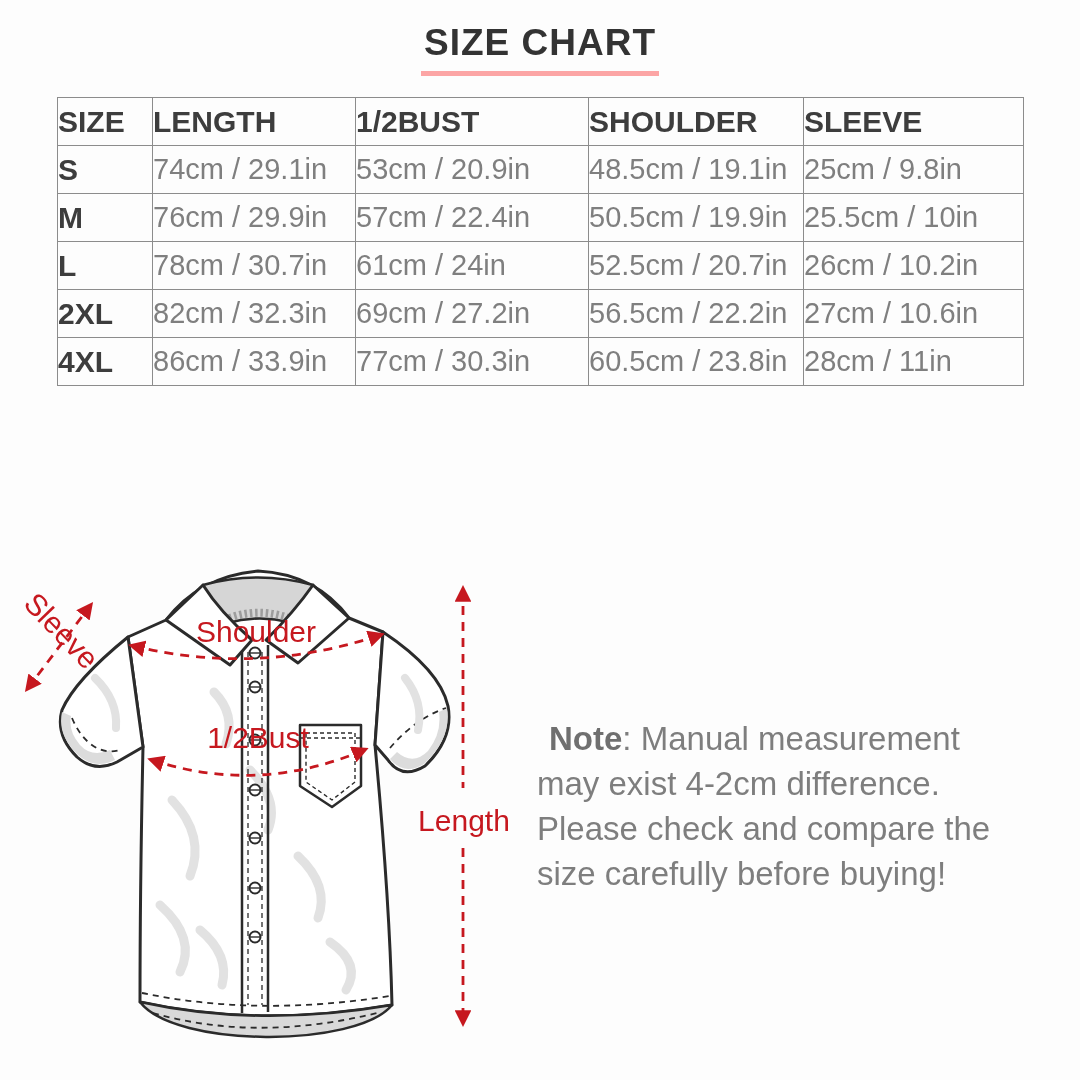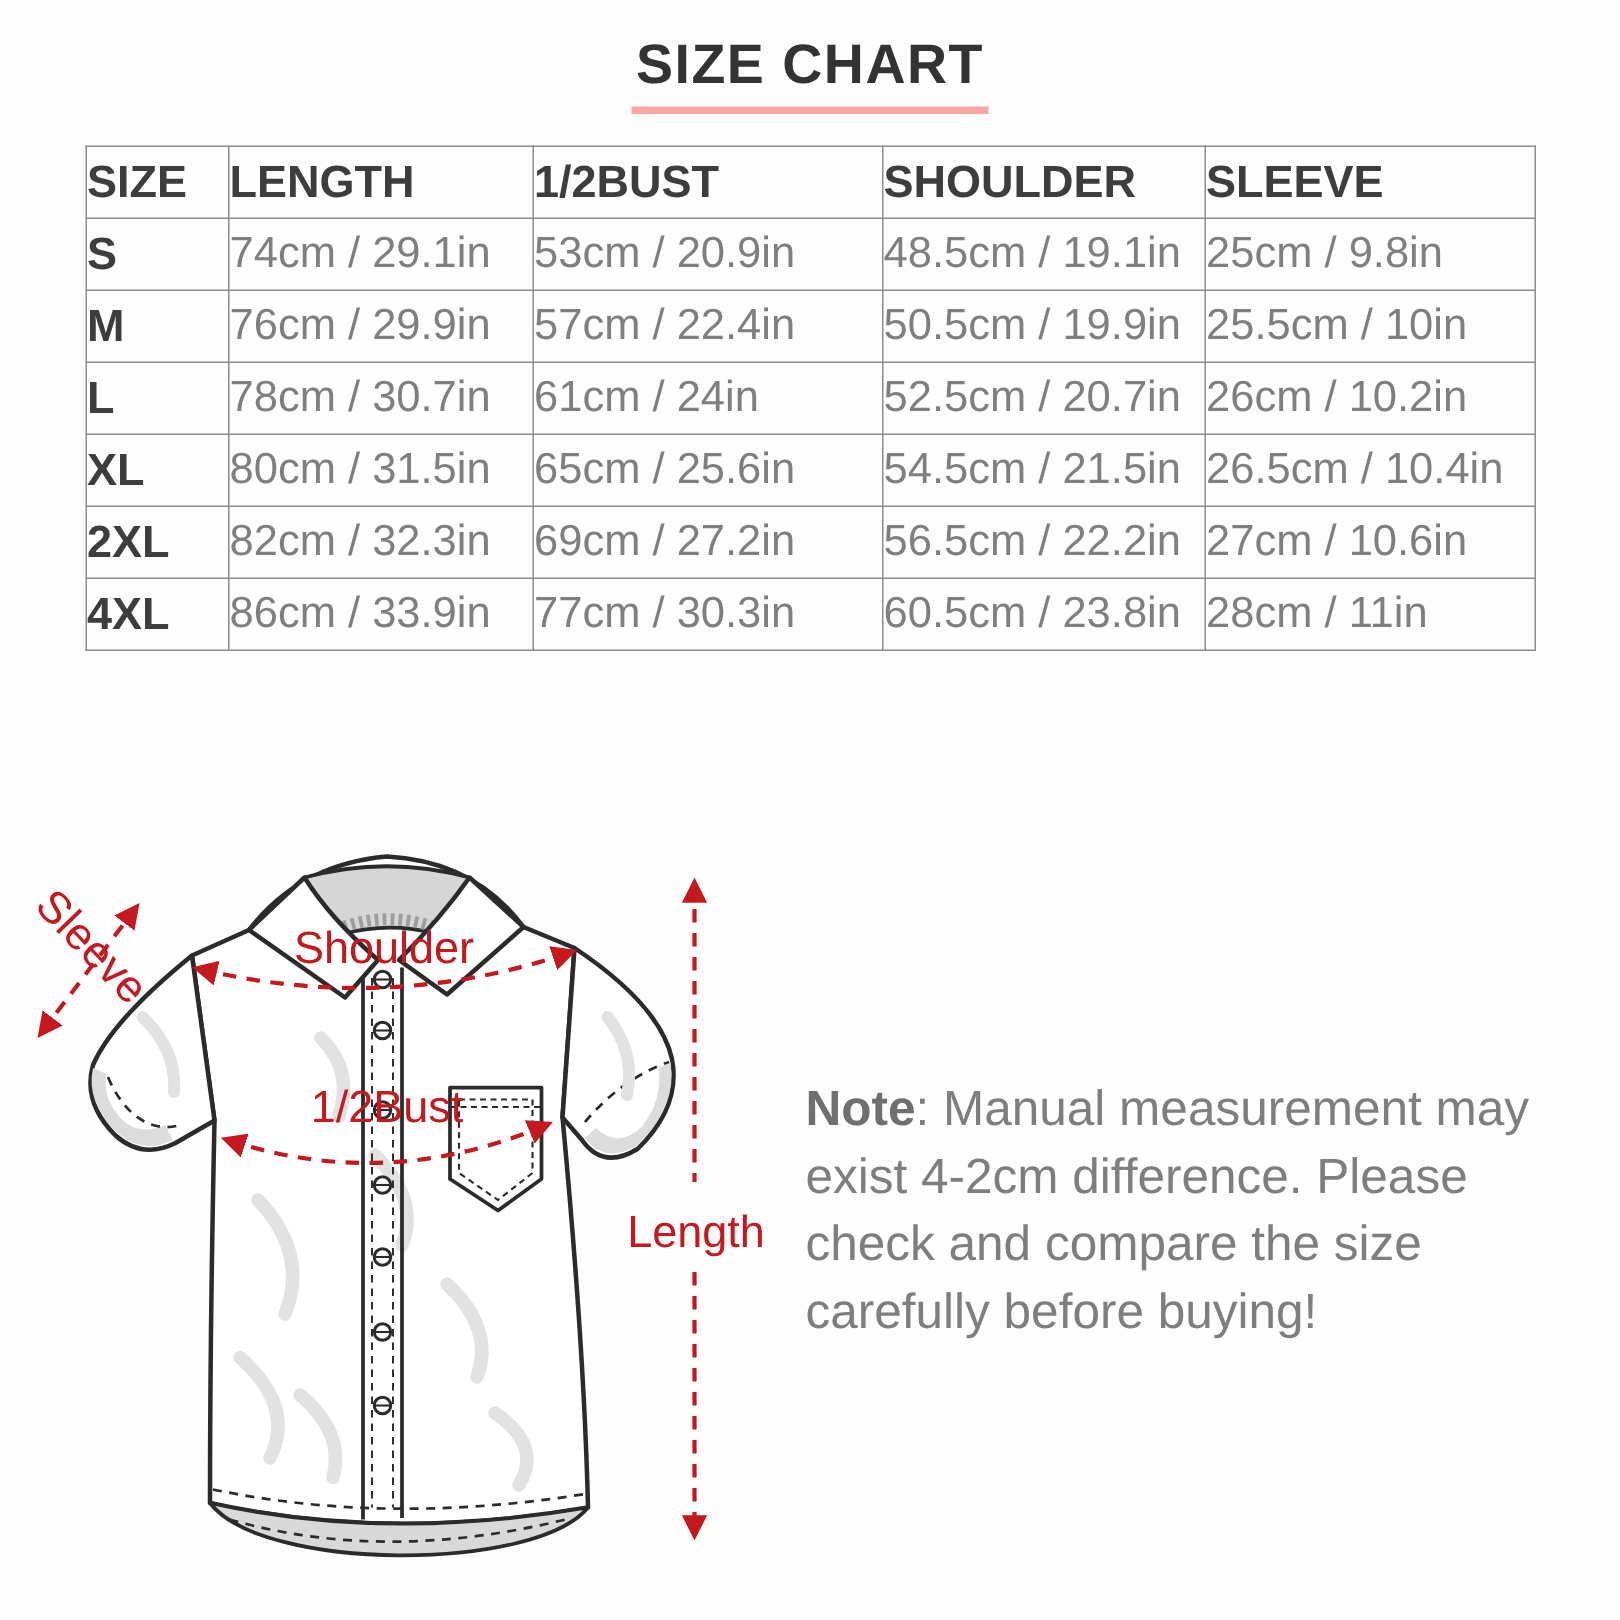--- a/index.html
+++ b/index.html
@@ -22,21 +22,21 @@
     padding:0;overflow:hidden;white-space:nowrap;
   }
   .size-table th{font-size:30px;font-weight:bold;color:#3d3d3d;}
   .size-table td{font-size:29px;font-weight:normal;color:#7f7f7f;}
   .size-table td.size-col{font-size:30px;font-weight:bold;color:#3d3d3d;}
   .shirt-wrap{position:absolute;left:0;top:540px;width:540px;height:540px;}
   .note{
     position:absolute;left:537px;top:716px;width:485px;
     font-size:33px;line-height:45px;color:#7e7e7e;
   }
-  .note b{color:#6f6f6f;}
+  .note b{color:#6f6f6f;margin-left:12px;}
   .red-label{
     font-family:"Liberation Sans",sans-serif;font-size:30px;
     fill:var(--accent);stroke:none;
   }
 </style>
 </head>
 <body>
 
 <div id="canvas">
 
@@ -73,27 +73,20 @@
           <td>57cm / 22.4in</td>
           <td>50.5cm / 19.9in</td>
           <td>25.5cm / 10in</td>
         </tr>
         <tr>
           <td class="size-col">L</td>
           <td>78cm / 30.7in</td>
           <td>61cm / 24in</td>
           <td>52.5cm / 20.7in</td>
           <td>26cm / 10.2in</td>
-        </tr>
-        <tr>
-          <td class="size-col">XL</td>
-          <td>80cm / 31.5in</td>
-          <td>65cm / 25.6in</td>
-          <td>54.5cm / 21.5in</td>
-          <td>26.5cm / 10.4in</td>
         </tr>
         <tr>
           <td class="size-col">2XL</td>
           <td>82cm / 32.3in</td>
           <td>69cm / 27.2in</td>
           <td>56.5cm / 22.2in</td>
           <td>27cm / 10.6in</td>
         </tr>
         <tr>
           <td class="size-col">4XL</td>

